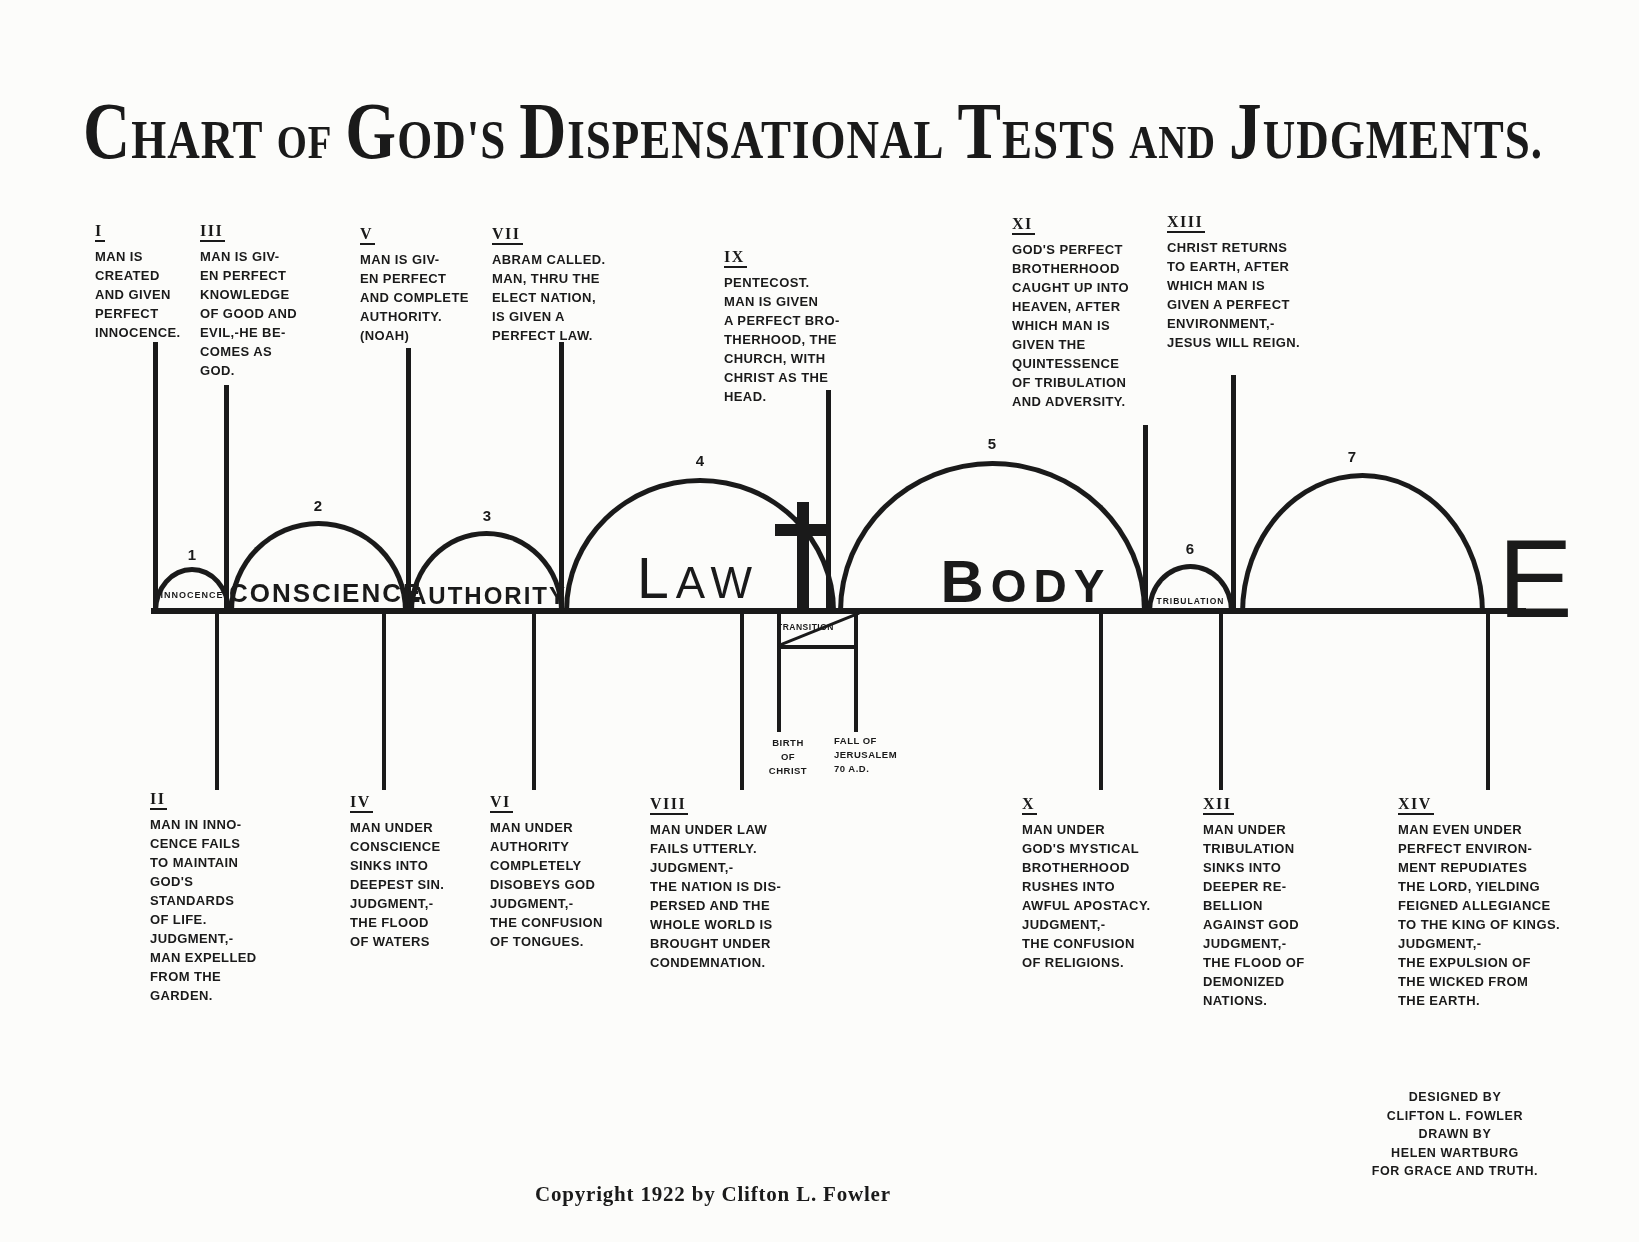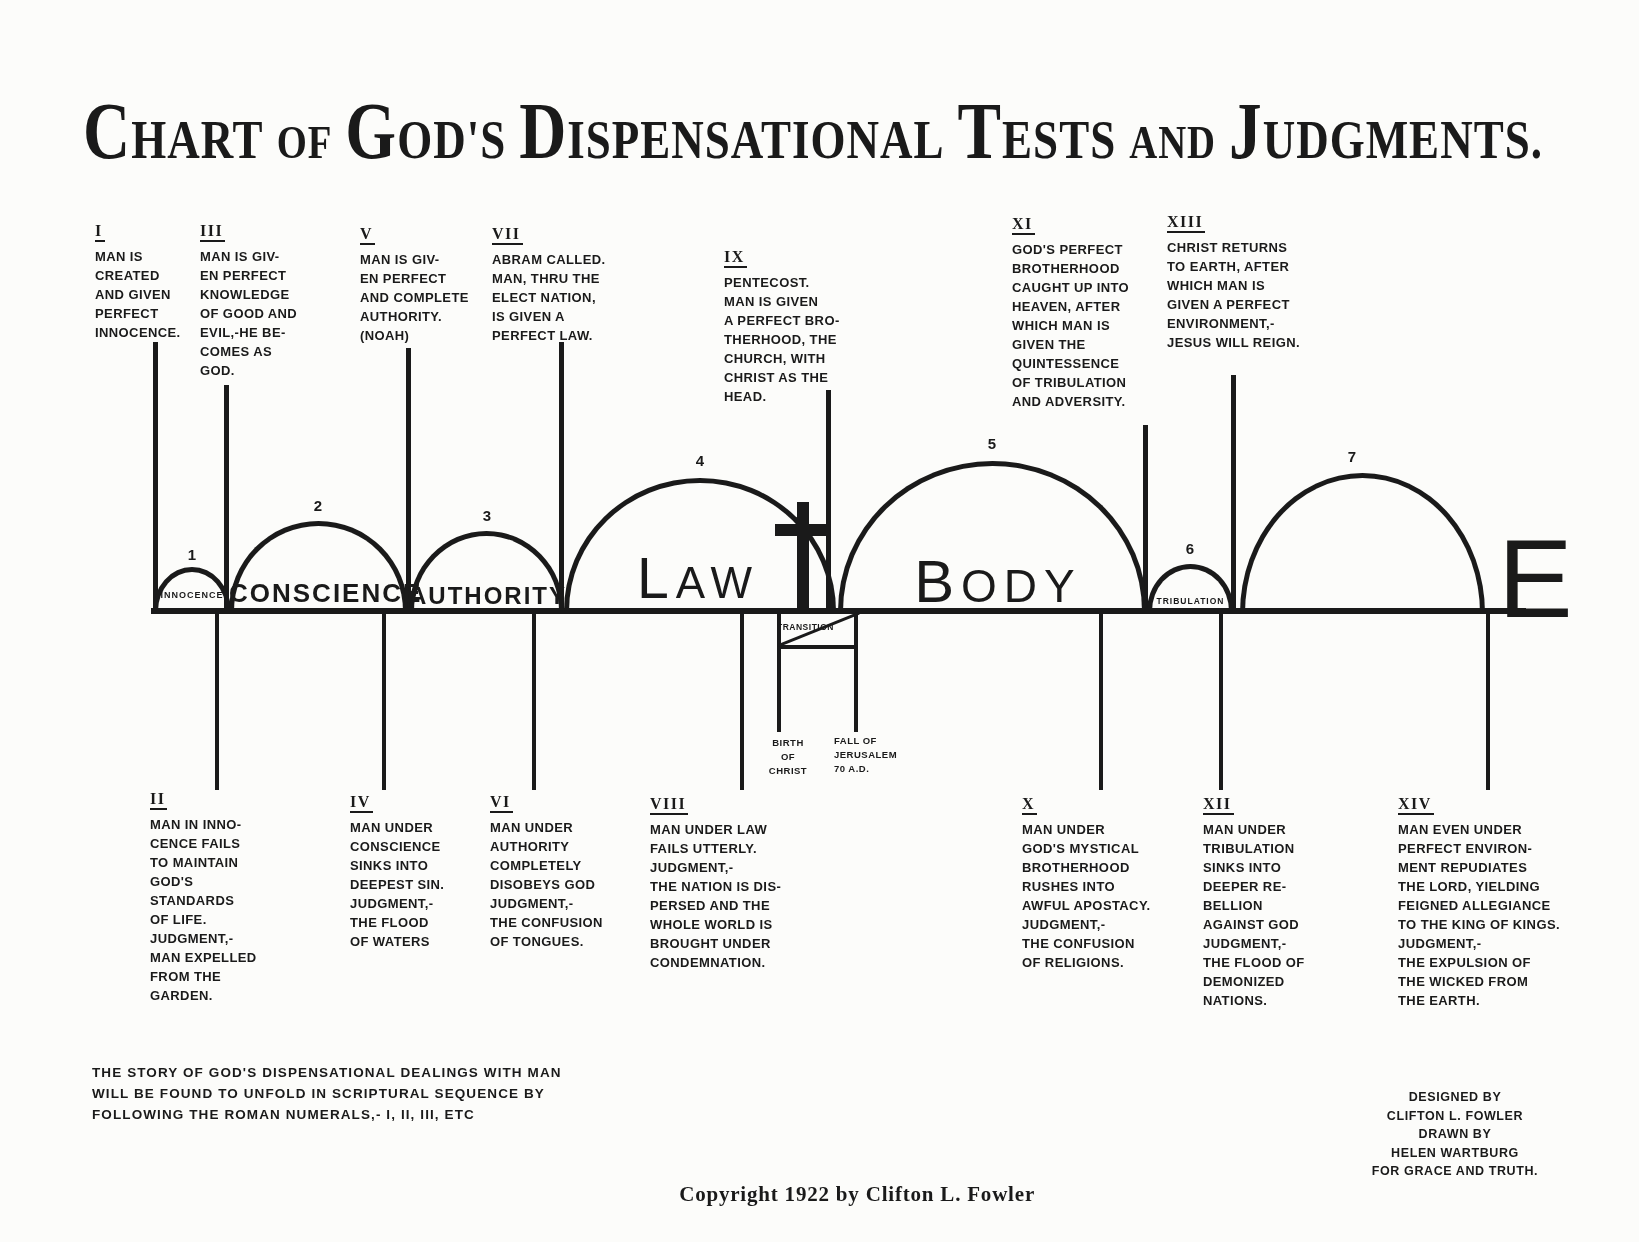--- a/index.html
+++ b/index.html
@@ -70,21 +70,21 @@
     position:absolute; left:92px; top:1062px; width:540px;
     font-family:"Liberation Sans", sans-serif; font-weight:700;
     font-size:13.5px; line-height:21px; letter-spacing:1.1px; white-space:pre-line;
   }
   .credits {
     position:absolute; left:1355px; top:1088px; width:200px; text-align:center;
     font-family:"Liberation Sans", sans-serif; font-weight:700;
     font-size:12.5px; line-height:18.5px; letter-spacing:0.6px; white-space:pre-line;
   }
   .copyright {
-    position:absolute; left:535px; top:1182px; width:500px; text-align:right;
+    position:absolute; left:535px; top:1182px; width:500px; text-align:left;
     font-family:"Liberation Serif", serif; font-weight:700; font-size:21px;
     letter-spacing:0.8px;
   }
 </style>
 </head>
 <body>
 
 <div id="canvas">
 
   <h1 class="title"><span class="tw">Chart</span><span class="tw minor">of</span><span class="tw">God's</span><span class="tw">Dispensational</span><span class="tw">Tests</span><span class="tw minor">and</span><span class="tw">Judgments.</span></h1>
@@ -176,21 +176,21 @@
   <span class="arch-num" style="left:487px;  top:507px;">3</span>
   <span class="arch-num" style="left:700px;  top:452px;">4</span>
   <span class="arch-num" style="left:992px;  top:435px;">5</span>
   <span class="arch-num" style="left:1190px; top:540px;">6</span>
   <span class="arch-num" style="left:1352px; top:448px;">7</span>
 
   <div class="arch-label lbl-xs" style="left:156px;  top:590px; width:72px;  font-size:9px;">INNOCENCE</div>
   <div class="arch-label lbl-md" style="left:229px;  top:578px; width:179px; font-size:26px;">CONSCIENCE</div>
   <div class="arch-label lbl-md" style="left:409px;  top:582px; width:155px; font-size:24px;">AUTHORITY</div>
   <div class="arch-label lbl-big" style="left:578px;  top:545px; width:240px; font-size:44px;">Law</div>
-  <div class="arch-label lbl-big" style="left:848px;  top:547px; width:300px; font-size:46px;">Body</div>
+  <div class="arch-label lbl-big" style="left:876px;  top:547px; width:300px; font-size:46px;font-weight:bold;">Body</div>
   <div class="arch-label lbl-xs" style="left:1150px; top:596px; width:81px;  font-size:8.5px;">TRIBULATION</div>
 
   <div class="eternity" style="left:1498px; top:537px;">E</div>
 
   <div>
     <div class="bar" style="left:797px; top:502px; width:12px; height:107px;"></div>
     <div class="bar" style="left:775px; top:524px; width:55px; height:12px;"></div>
   </div>
 
   <div class="bar" style="left:151px; top:608px; width:1375px; height:6px;"></div>
@@ -291,23 +291,20 @@
 MENT REPUDIATES
 THE LORD, YIELDING
 FEIGNED ALLEGIANCE
 TO THE KING OF KINGS.
 JUDGMENT,-
 THE EXPULSION OF
 THE WICKED FROM
 THE EARTH.</div>
   </div>
 
-  <div class="footnote">THE STORY OF GOD'S DISPENSATIONAL DEALINGS WITH MAN
-WILL BE FOUND TO UNFOLD IN SCRIPTURAL SEQUENCE BY
-FOLLOWING THE ROMAN NUMERALS,- I, II, III, ETC</div>
   <div class="credits">DESIGNED BY
 CLIFTON L. FOWLER
 DRAWN BY
 HELEN WARTBURG
 FOR GRACE AND TRUTH.</div>
   <div class="copyright">Copyright 1922 by Clifton L. Fowler</div>
 
 </div>
 
 </body></html>

